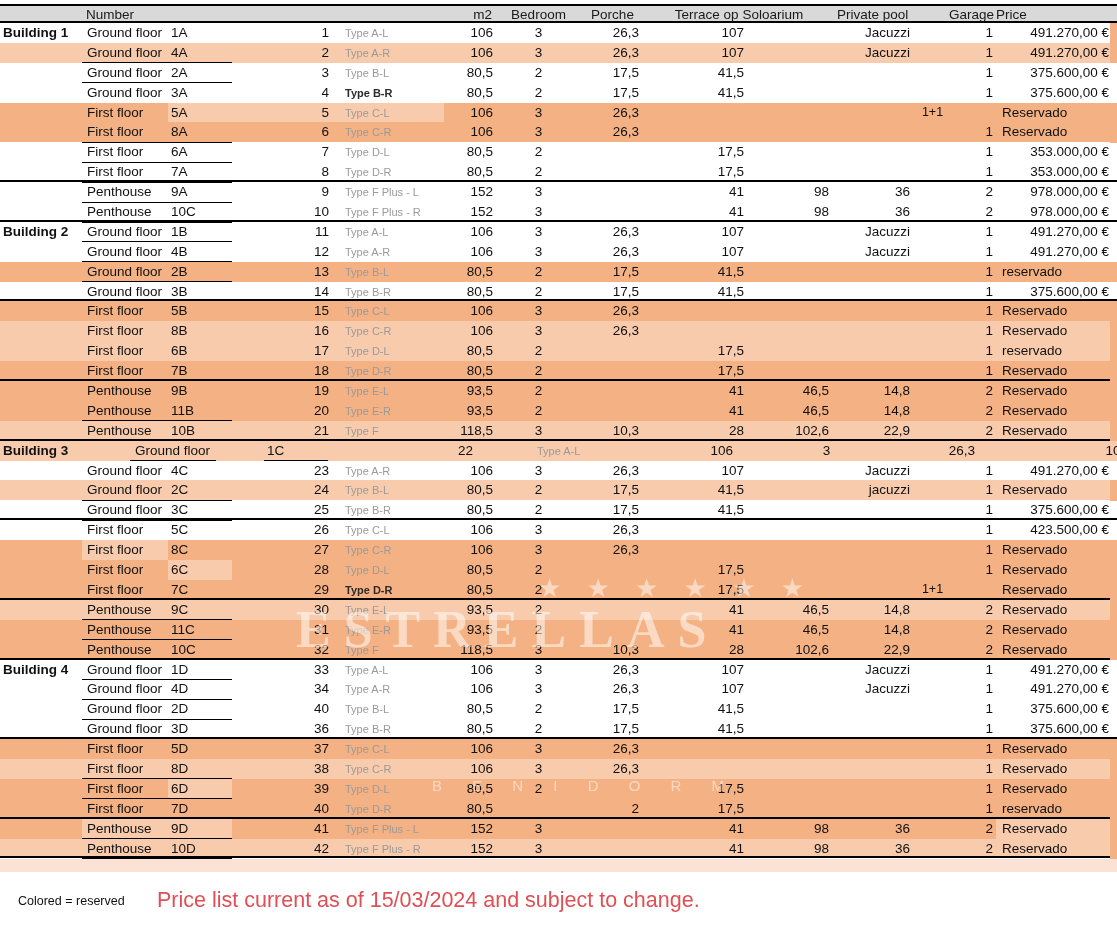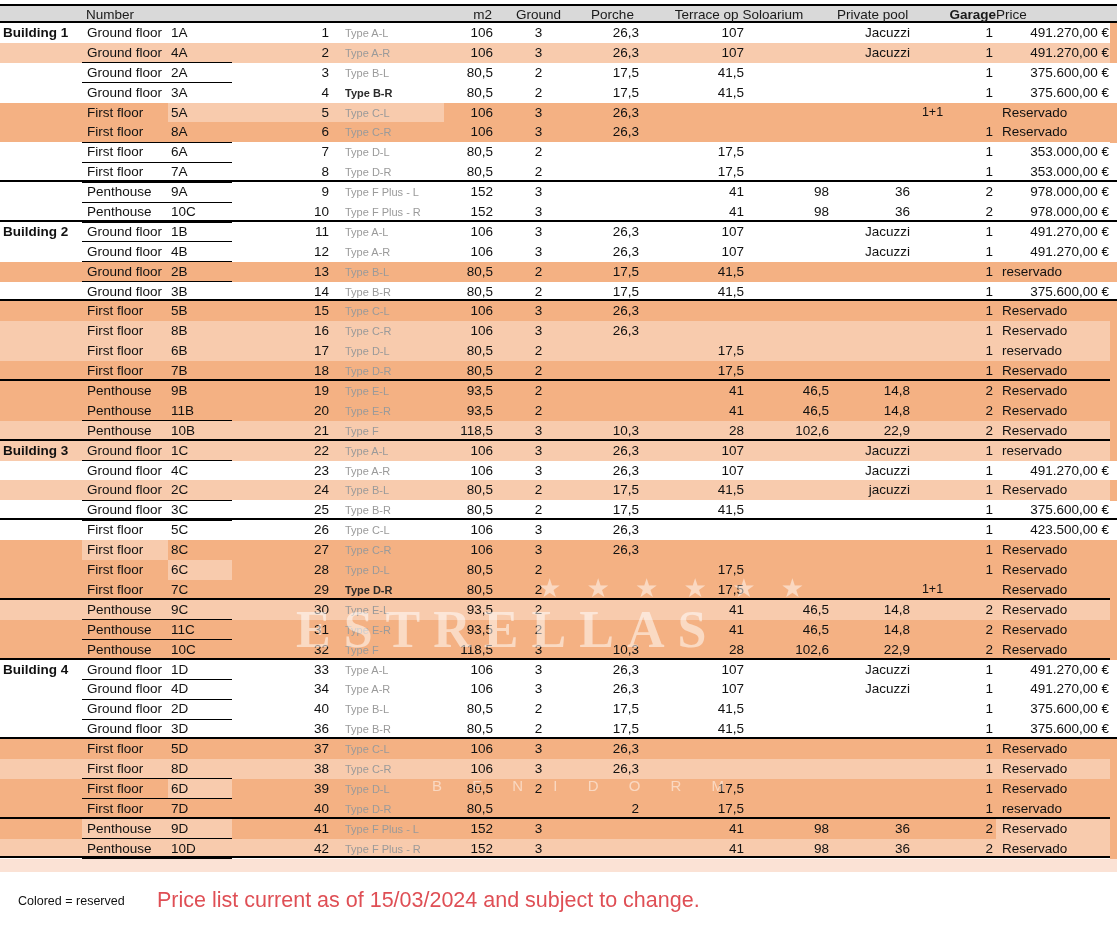--- a/index.html
+++ b/index.html
@@ -9,21 +9,21 @@
   .grid{display:grid;grid-template-columns:82px 86px 64px 102px 110px 52px 85px 63px 105px 85px 82px 33px 47px 121px;}
   #thead{height:19px;line-height:17px;background:#d9d9d9;border-top:2px solid #000;border-bottom:2px solid #000;
          box-sizing:border-box;font-size:13.5px;color:#1a1a1a;}
   #thead .h{white-space:nowrap;overflow:visible;}
   .h.num-h{grid-column:2/6;padding-left:4px;}
   .h.m2-h{grid-column:6;text-align:right;padding-right:4px;}
   .h.bed-h{grid-column:7;text-align:center;}
   .h.por-h{grid-column:8;text-align:center;}
   .h.ter-h{grid-column:9/11;text-align:center;}
   .h.pool-h{grid-column:11/13;padding-left:3px;}
-  .h.gar-h{grid-column:13;text-align:right;font-weight:bold;}
+  .h.gar-h{grid-column:13;text-align:left;}
   .h.pri-h{grid-column:14;text-align:left;}
   .trow{height:19.9px;box-sizing:border-box;position:relative;}
   .c{font-size:13.5px;line-height:19.5px;white-space:nowrap;overflow:visible;box-sizing:border-box;position:relative;}
   .c.building{font-weight:bold;padding-left:3px;}
   .c.floor{padding-left:5px;font-size:13.5px;border-bottom:1.5px solid #000;}
   .c.unit{padding-left:3px;border-bottom:1.5px solid #000;}
   .c.num{text-align:right;padding-right:5px;}
   .c.type{font-size:11px;color:#9a9a9a;padding-left:11px;line-height:20px;}
   .c.type.tdark{color:#2b2b2b;font-weight:bold;}
   .c.m2{text-align:right;padding-right:3px;}
@@ -50,21 +50,21 @@
 </style>
 </head>
 <body>
 
 <div id="stage">
   <div id="table">
     <div id="thead" class="grid" style="background: rgb(217, 217, 217);">
       <div class="h"></div>
       <div class="h num-h">Number</div>
       <div class="h m2-h">m2</div>
-      <div class="h bed-h">Ground</div>
+      <div class="h bed-h">Bedroom</div>
       <div class="h por-h">Porche</div>
       <div class="h ter-h">Terrace op Soloarium</div>
       <div class="h pool-h">Private pool</div>
       <div class="h gar-h">Garage</div>
       <div class="h pri-h">Price</div>
     </div>
     <div id="rows">
         <div class="trow grid">
           <div class="c building">Building 1</div>
           <div class="c floor">Ground floor</div>
@@ -394,21 +394,21 @@
           <div class="c m2">118,5</div>
           <div class="c bed">3</div>
           <div class="c porche">10,3</div>
           <div class="c terrace">28</div>
           <div class="c sol">102,6</div>
           <div class="c pool">22,9</div>
           <div class="c extra"></div>
           <div class="c garage">2</div>
           <div class="c price res"><span>Reservado</span><span class="edge-strip" style="background: rgb(244, 177, 131);"></span></div>
         </div>
-        <div class="trow grid" style="background: rgb(248, 203, 173);">
+        <div class="trow grid" style="background: rgb(248, 203, 173); gap: 48px;">
           <div class="c building">Building 3</div>
           <div class="c floor">Ground floor</div>
           <div class="c unit">1C</div>
           <div class="c num">22</div>
           <div class="c type">Type A-L</div>
           <div class="c m2">106</div>
           <div class="c bed">3</div>
           <div class="c porche">26,3</div>
           <div class="c terrace">107</div>
           <div class="c sol"></div>

